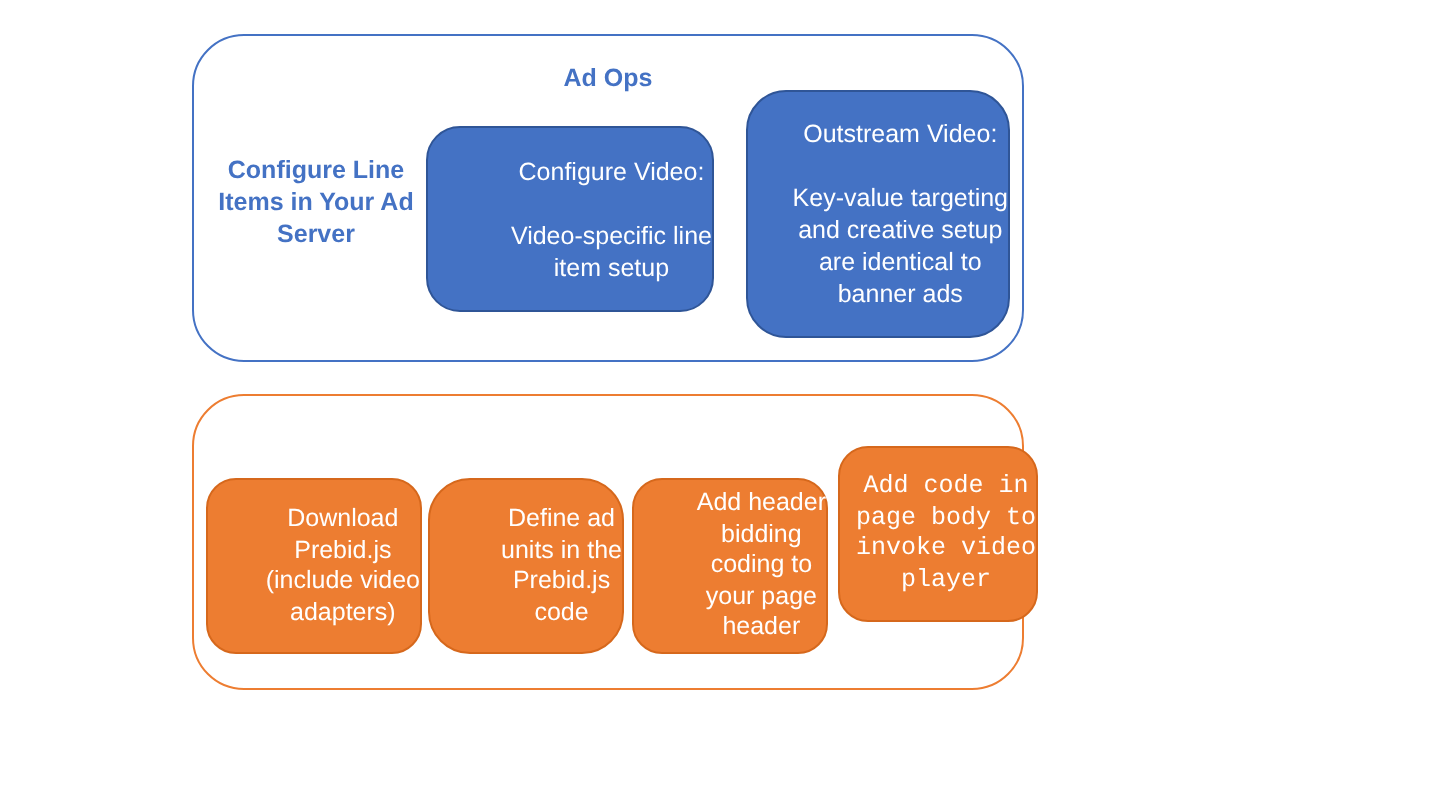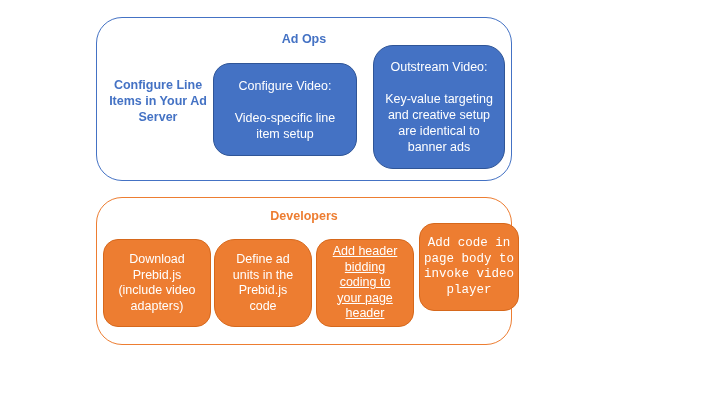--- a/index.html
+++ b/index.html
@@ -46,42 +46,42 @@
     color: #4472C4;
     font-size: 12.5px;
     line-height: 16px;
     white-space: pre-line;
     font-weight: bold;
   }
   .box {
     position: absolute;
     display: flex;
     align-items: center;
-    justify-content: center;
+    justify-content: flex-end;
     text-align: center;
     color: #ffffff;
     font-size: 12.5px;
   }
   .box-text { white-space: pre-line; }
   .box-blue {
     background: #4472C4;
     border: 1px solid #2F5597;
     line-height: 16px;
   }
   .box-orange {
     background: #ED7D31;
     border: 1px solid #D6681C;
     border-radius: 15px;
     line-height: 15.5px;
   }
   .box-instream  { left: 116px; top: 45px; width: 144px; height: 93px;  border-radius: 17px; }
   .box-outstream { left: 276px; top: 27px; width: 132px; height: 124px; border-radius: 20px; }
   .box-dev1 { left: 6px;   top: 41px; width: 108px; height: 88px; }
   .box-dev2 { left: 117px; top: 41px; width: 98px;  height: 88px; border-radius: 21px; }
-  .box-dev3 { left: 219px; top: 41px; width: 98px;  height: 88px; text-decoration: underline; }
+  .box-dev3 { left: 219px; top: 41px; width: 98px;  height: 88px; }
   .box-dev4 { left: 322px; top: 25px; width: 100px;  height: 88px; font-family: Liberation Mono, monospace; }
 </style>
 </head>
 <body>
 
 <div class="canvas">
 
   <section class="group group-adops">
     <div class="group-title">Ad Ops</div>
 
@@ -100,21 +100,20 @@
       <span class="box-text">Outstream Video:
 
 Key-value targeting
 and creative setup
 are identical to
 banner ads</span>
     </div>
   </section>
 
   <section class="group group-devs">
-    <div class="group-title">Developers</div>
 
     <div class="box box-orange box-dev1">
       <span class="box-text">Download
 Prebid.js
 (include video
 adapters)</span>
     </div>
 
     <div class="box box-orange box-dev2">
       <span class="box-text">Define ad

